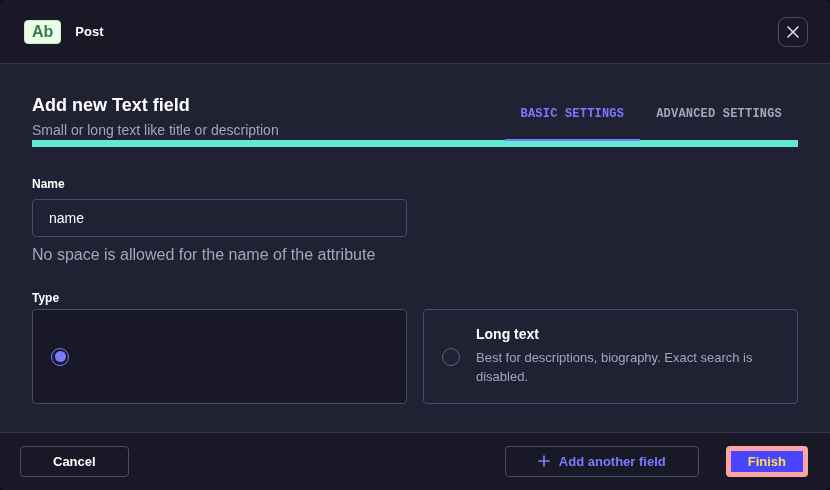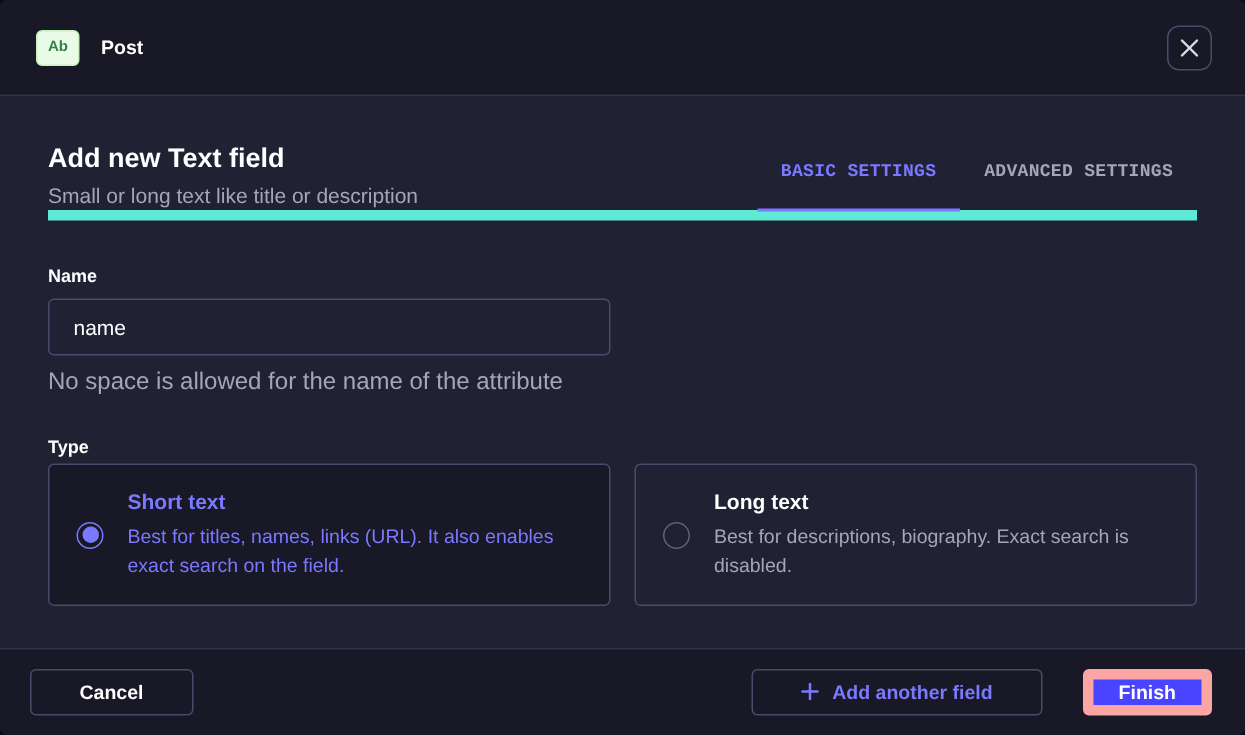--- a/index.html
+++ b/index.html
@@ -22,21 +22,21 @@
     background: #181826;
     border-bottom: 1px solid #32324d;
     display: flex;
     align-items: center;
     padding: 0 22px 0 24px;
   }
   .field-badge {
     background: #eafbe7;
     border: 1px solid #c6f0c2;
     color: #328048;
-    font-size: 10px;
+    font-size: 16px;
     font-weight: bold;
     border-radius: 4px;
     padding: 4px 7px;
     line-height: 14px;
   }
   .header-title {
     color: #ffffff;
     font-size: 13px;
     font-weight: bold;
     margin-left: 14px;
@@ -215,22 +215,22 @@
     color: #ffffff;
   }
   .btn-secondary {
     background: transparent;
     border: 1px solid #4a4a6a;
     color: #7b79ff;
     gap: 9px;
   }
   .btn-primary {
     background: #4945ff;
-    border: 7px solid #fca5a5;
-    color: #ffffff;
+    border: 5px solid #fca5a5;
+    color: #fde047;
     padding: 8px 17px;
   }
   .footer-right { display: flex; align-items: center; gap: 27px; }
   .plus-icon { display: block; }
 </style>
 </head>
 <body>
 
 <div class="modal">
 
@@ -266,24 +266,20 @@
     </div>
 
     <div class="type-section">
       <span class="field-label">Type</span>
       <div class="options-grid">
 
         <button class="option-card selected">
           <span class="radio checked">
               <span class="dot"></span>
             </span>
-          <span class="option-text">
-            <span class="option-title" style="display:block">Short text</span>
-            <span class="option-desc" style="display:block">Best for titles, names, links (URL). It also enables exact search on the field.</span>
-          </span>
         </button>
 
         <button class="option-card">
           <span class="radio"></span>
           <span class="option-text">
             <span class="option-title" style="display:block">Long text</span>
             <span class="option-desc" style="display:block">Best for descriptions, biography. Exact search is disabled.</span>
           </span>
         </button>
 

